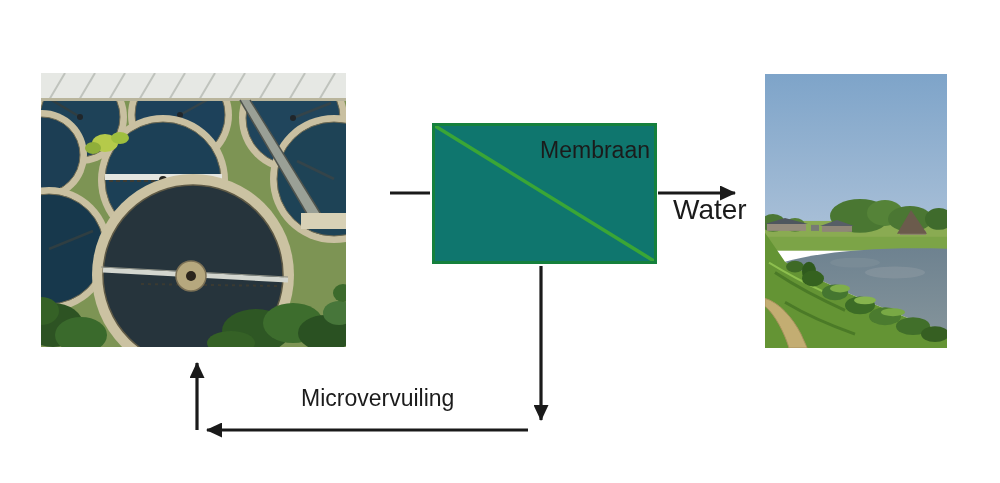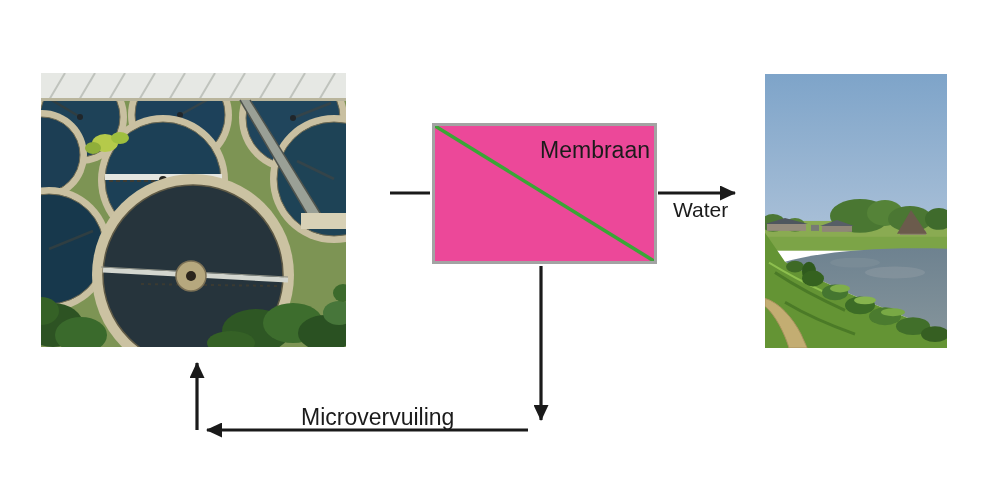--- a/index.html
+++ b/index.html
@@ -6,36 +6,36 @@
   .canvas {
     position:relative; width:1000px; height:483px; background:#ffffff;
     font-family:"Liberation Sans", sans-serif; color:#1b1b1b; overflow:hidden;
   }
   .photo { position:absolute; display:block; }
   .photo-left  { left:41px;  top:73px; width:305px; height:274px; }
   .photo-right { left:765px; top:74px; width:182px; height:274px; }
 
   .membrane-box {
     position:absolute; left:432px; top:123px; width:225px; height:141px;
-    border:3px solid #a3a3a3; box-sizing:border-box; background:#ec4899;
+    border:3px solid #15803d; box-sizing:border-box; background:#0f766e;
   }
   .membrane-box .diag { position:absolute; left:0; top:0; width:100%; height:100%; }
   .membrane-label {
     position:absolute; top:12px; right:4px; font-size:23px; line-height:25px;
     white-space:nowrap;
   }
 
   .arrows { position:absolute; left:0; top:0; width:1000px; height:483px; pointer-events:none; }
 
   .permeate-label {
-    position:absolute; left:673px; top:196px; font-size:21px; line-height:28px;
+    position:absolute; left:673px; top:196px; font-size:28px; line-height:28px;
     white-space:nowrap;
   }
   .return-label {
-    position:absolute; left:301px; top:404px; font-size:23px; line-height:26px;
+    position:absolute; left:301px; top:385px; font-size:23px; line-height:26px;
     white-space:nowrap;
   }
 </style>
 </head>
 <body>
 
 <div class="canvas">
 
   <svg class="photo photo-left" viewBox="0 0 305 274" preserveAspectRatio="none" role="img" aria-label="aerial photo of circular wastewater treatment tanks">
     <rect width="305" height="274" fill="#7d9454"></rect>

